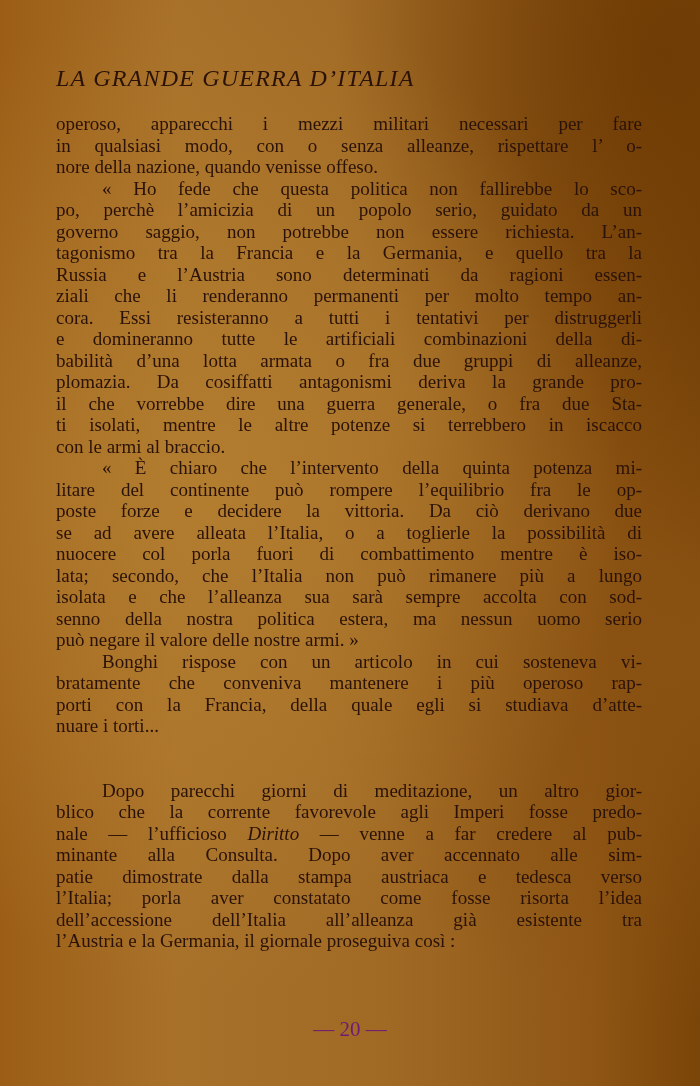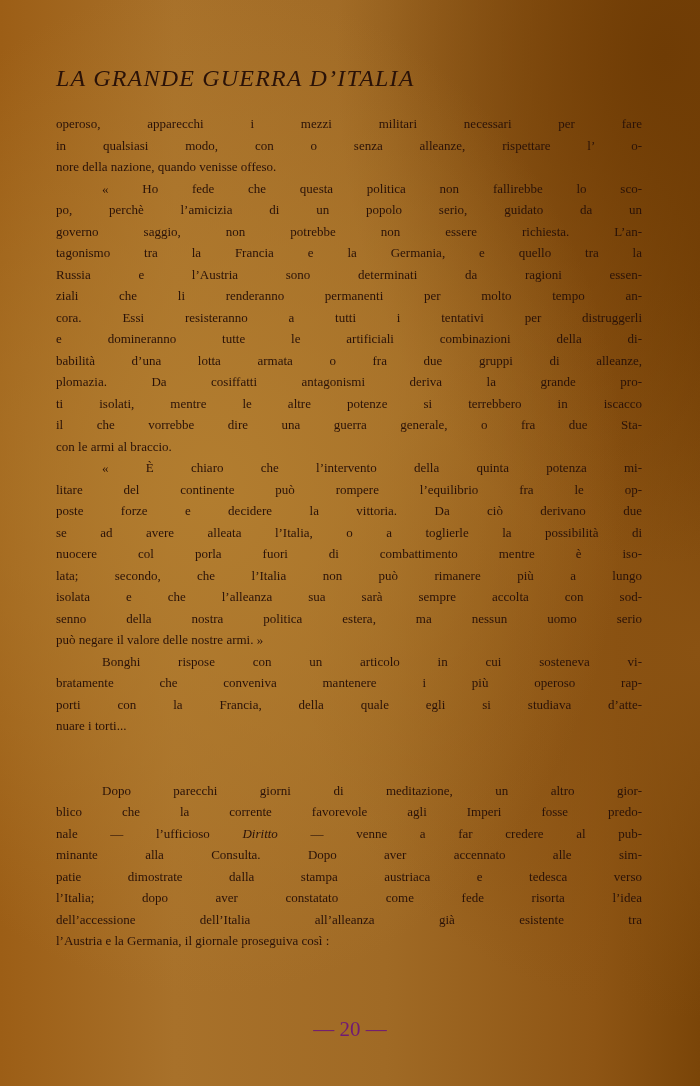--- a/index.html
+++ b/index.html
@@ -34,21 +34,21 @@
     letter-spacing: 1.2px;
     color: #2a1208;
     white-space: nowrap;
   }
   .body-text {
     position: absolute;
     left: 56px;
     top: 113px;
     width: 586px;
     font-family: "Liberation Serif", "DejaVu Serif", serif;
-    font-size: 13px;
+    font-size: 19px;
     line-height: 21.5px;
     color: #2a1208;
   }
   .line {
     display: block;
     white-space: nowrap;
     text-align: justify;
     text-align-last: justify;
     height: 21.5px;
   }
@@ -89,22 +89,22 @@
         <span class="line indent">« Ho fede che questa politica non fallirebbe lo sco-</span>
         <span class="line">po, perchè l’amicizia di un popolo serio, guidato da un</span>
         <span class="line">governo saggio, non potrebbe non essere richiesta. L’an-</span>
         <span class="line">tagonismo tra la Francia e la Germania, e quello tra la</span>
         <span class="line">Russia e l’Austria sono determinati da ragioni essen-</span>
         <span class="line">ziali che li renderanno permanenti per molto tempo an-</span>
         <span class="line">cora. Essi resisteranno a tutti i tentativi per distruggerli</span>
         <span class="line">e domineranno tutte le artificiali combinazioni della di-</span>
         <span class="line">babilità d’una lotta armata o fra due gruppi di alleanze,</span>
         <span class="line">plomazia. Da cosiffatti antagonismi deriva la grande pro-</span>
+        <span class="line">il che vorrebbe dire una guerra generale, o fra due Sta-</span>
         <span class="line">ti isolati, mentre le altre potenze si terrebbero in iscacco</span>
-        <span class="line">il che vorrebbe dire una guerra generale, o fra due Sta-</span>
         <span class="line last">con le armi al braccio.</span>
       </div>
       <div>
         <span class="line indent">« È chiaro che l’intervento della quinta potenza mi-</span>
         <span class="line">litare del continente può rompere l’equilibrio fra le op-</span>
         <span class="line">poste forze e decidere la vittoria. Da ciò derivano due</span>
         <span class="line">se ad avere alleata l’Italia, o a toglierle la possibilità di</span>
         <span class="line">nuocere col porla fuori di combattimento mentre è iso-</span>
         <span class="line">lata; secondo, che l’Italia non può rimanere più a lungo</span>
         <span class="line">isolata e che l’alleanza sua sarà sempre accolta con sod-</span>
@@ -117,19 +117,19 @@
         <span class="line">porti con la Francia, della quale egli si studiava d’atte-</span>
         <span class="line last">nuare i torti...</span>
       </div>
       <span class="gap"></span>
       <div>
         <span class="line indent">Dopo parecchi giorni di meditazione, un altro gior-</span>
         <span class="line">blico che la corrente favorevole agli Imperi fosse predo-</span>
         <span class="line">nale — l’ufficioso <em>Diritto</em> — venne a far credere al pub-</span>
         <span class="line">minante alla Consulta. Dopo aver accennato alle sim-</span>
         <span class="line">patie dimostrate dalla stampa austriaca e tedesca verso</span>
-        <span class="line">l’Italia; dopo aver constatato come fede risorta l’idea</span>
+        <span class="line">l’Italia; porla aver constatato come fosse risorta l’idea</span>
         <span class="line">dell’accessione dell’Italia all’alleanza già esistente tra</span>
         <span class="line last">l’Austria e la Germania, il giornale proseguiva così :</span>
       </div>
     </div>
   <div class="folio">— 20 —</div>
 </div>
 
 </body></html>

